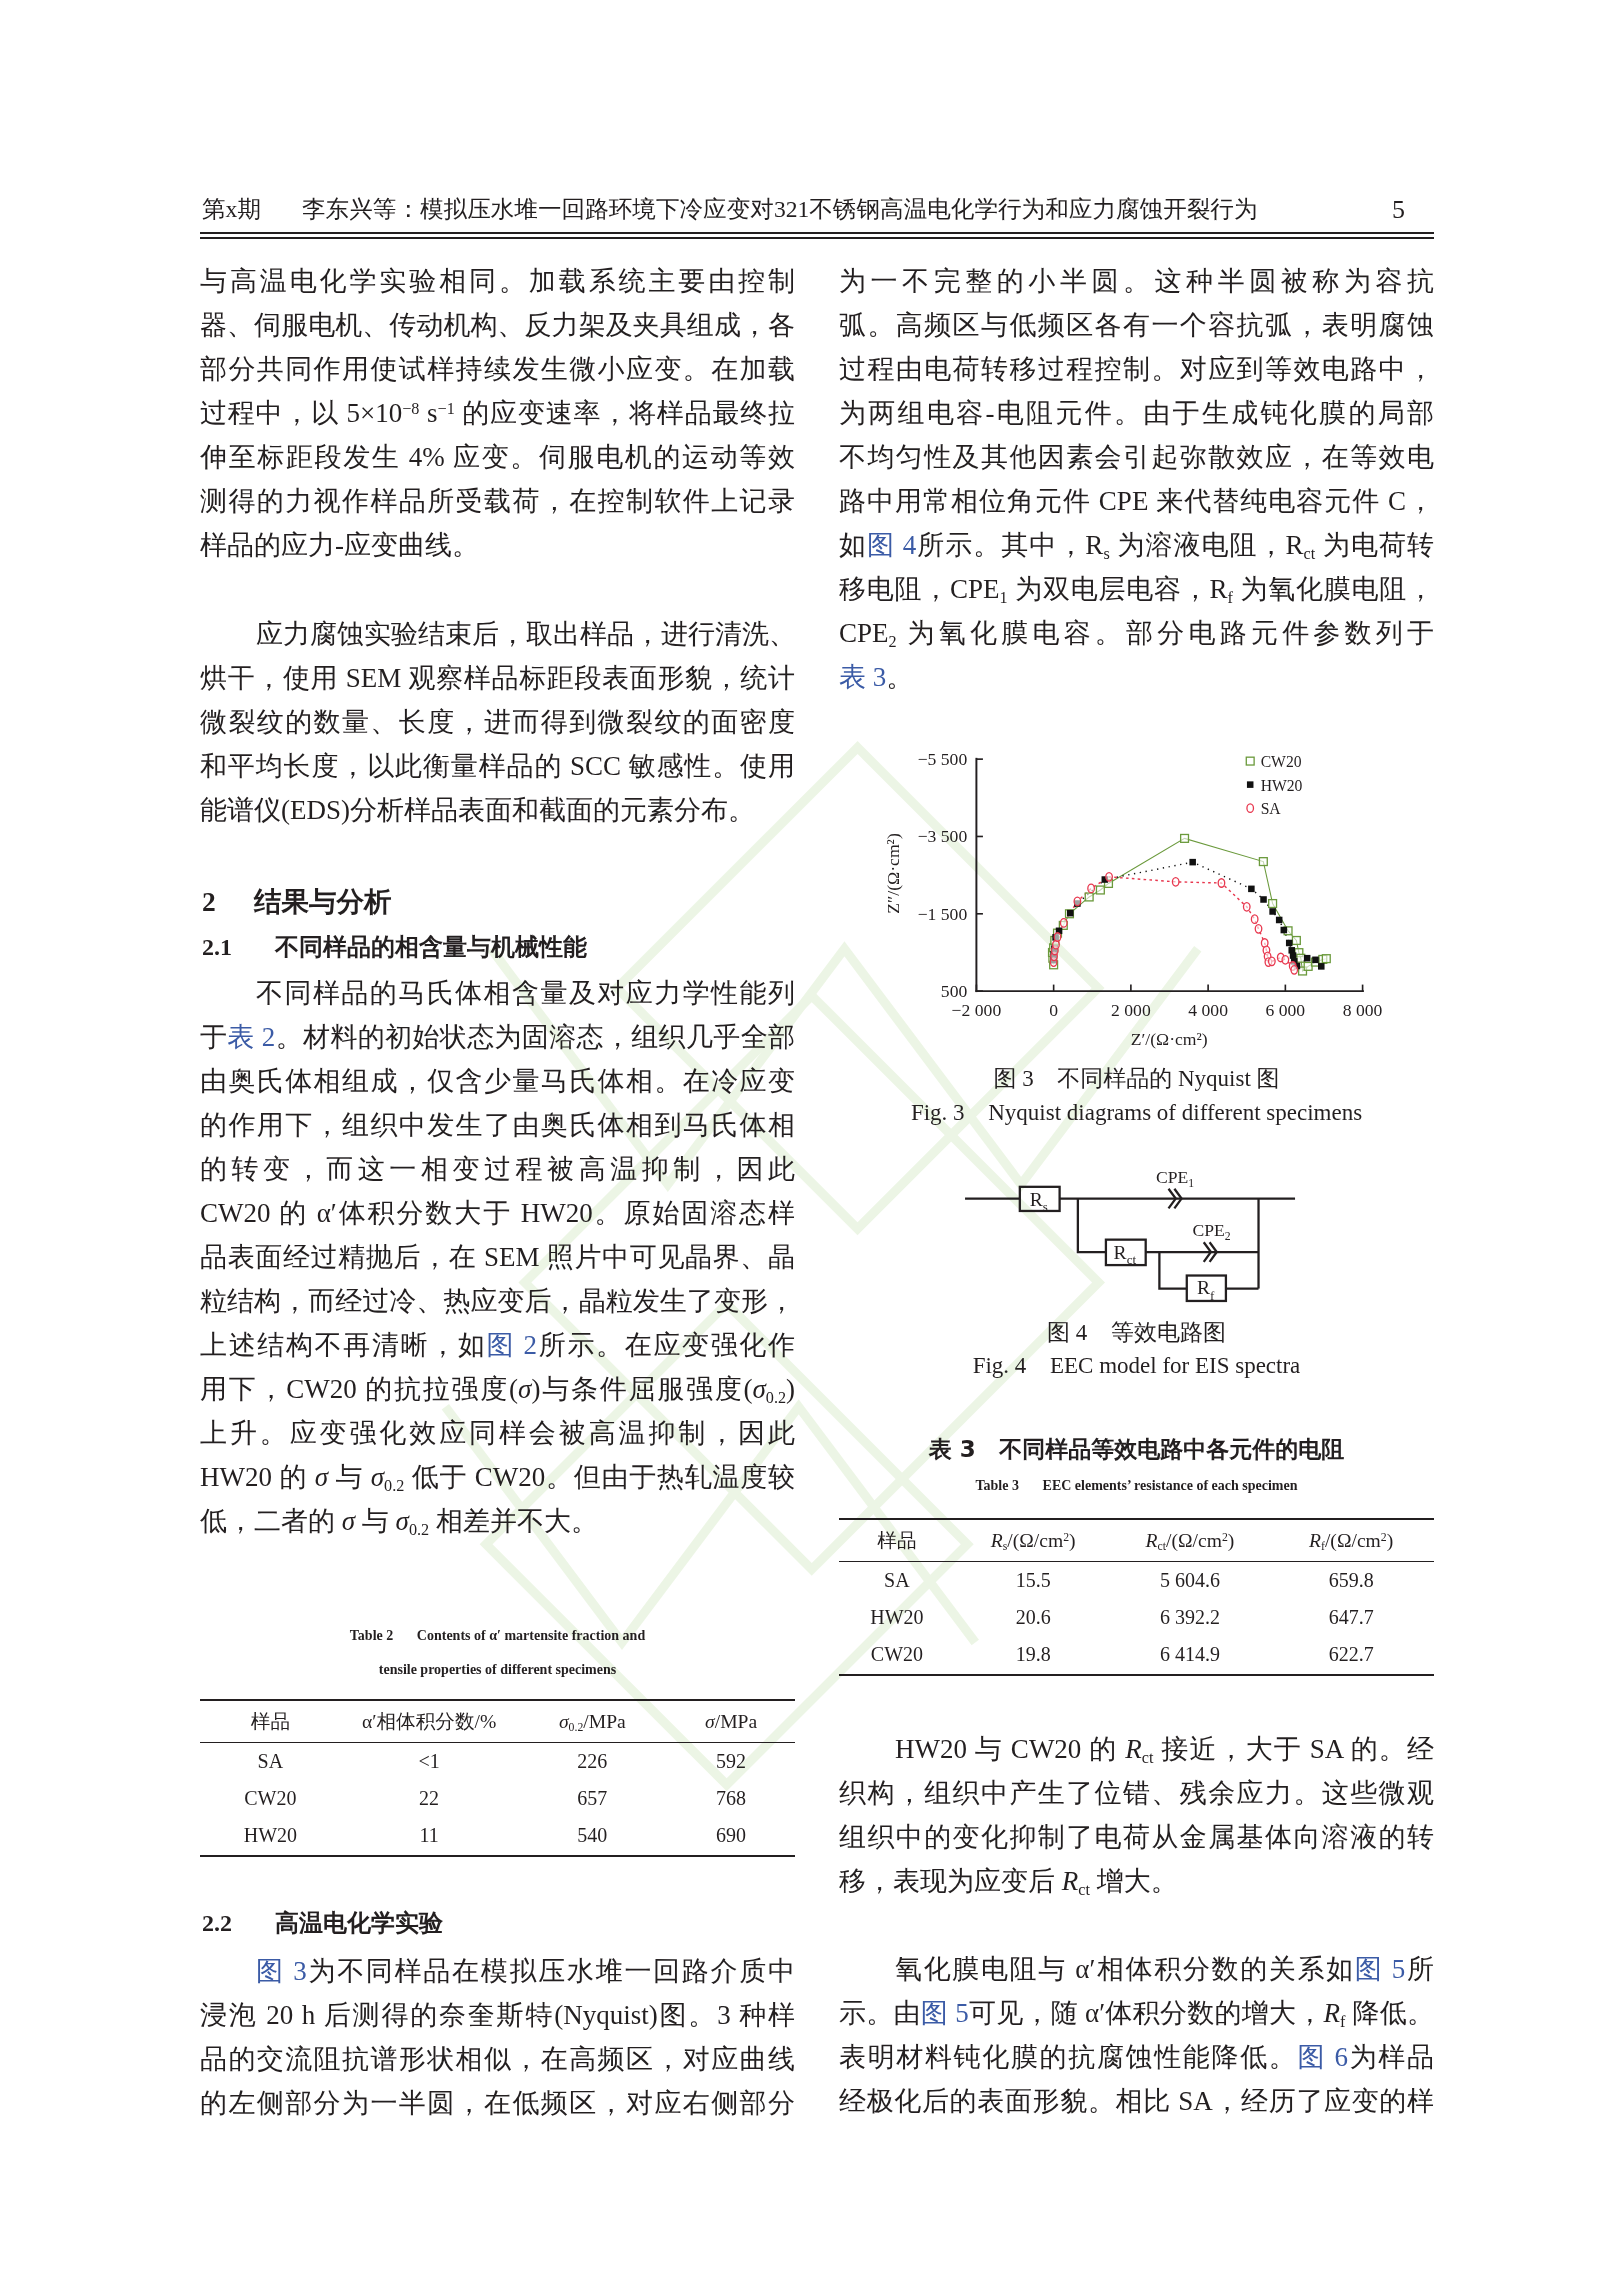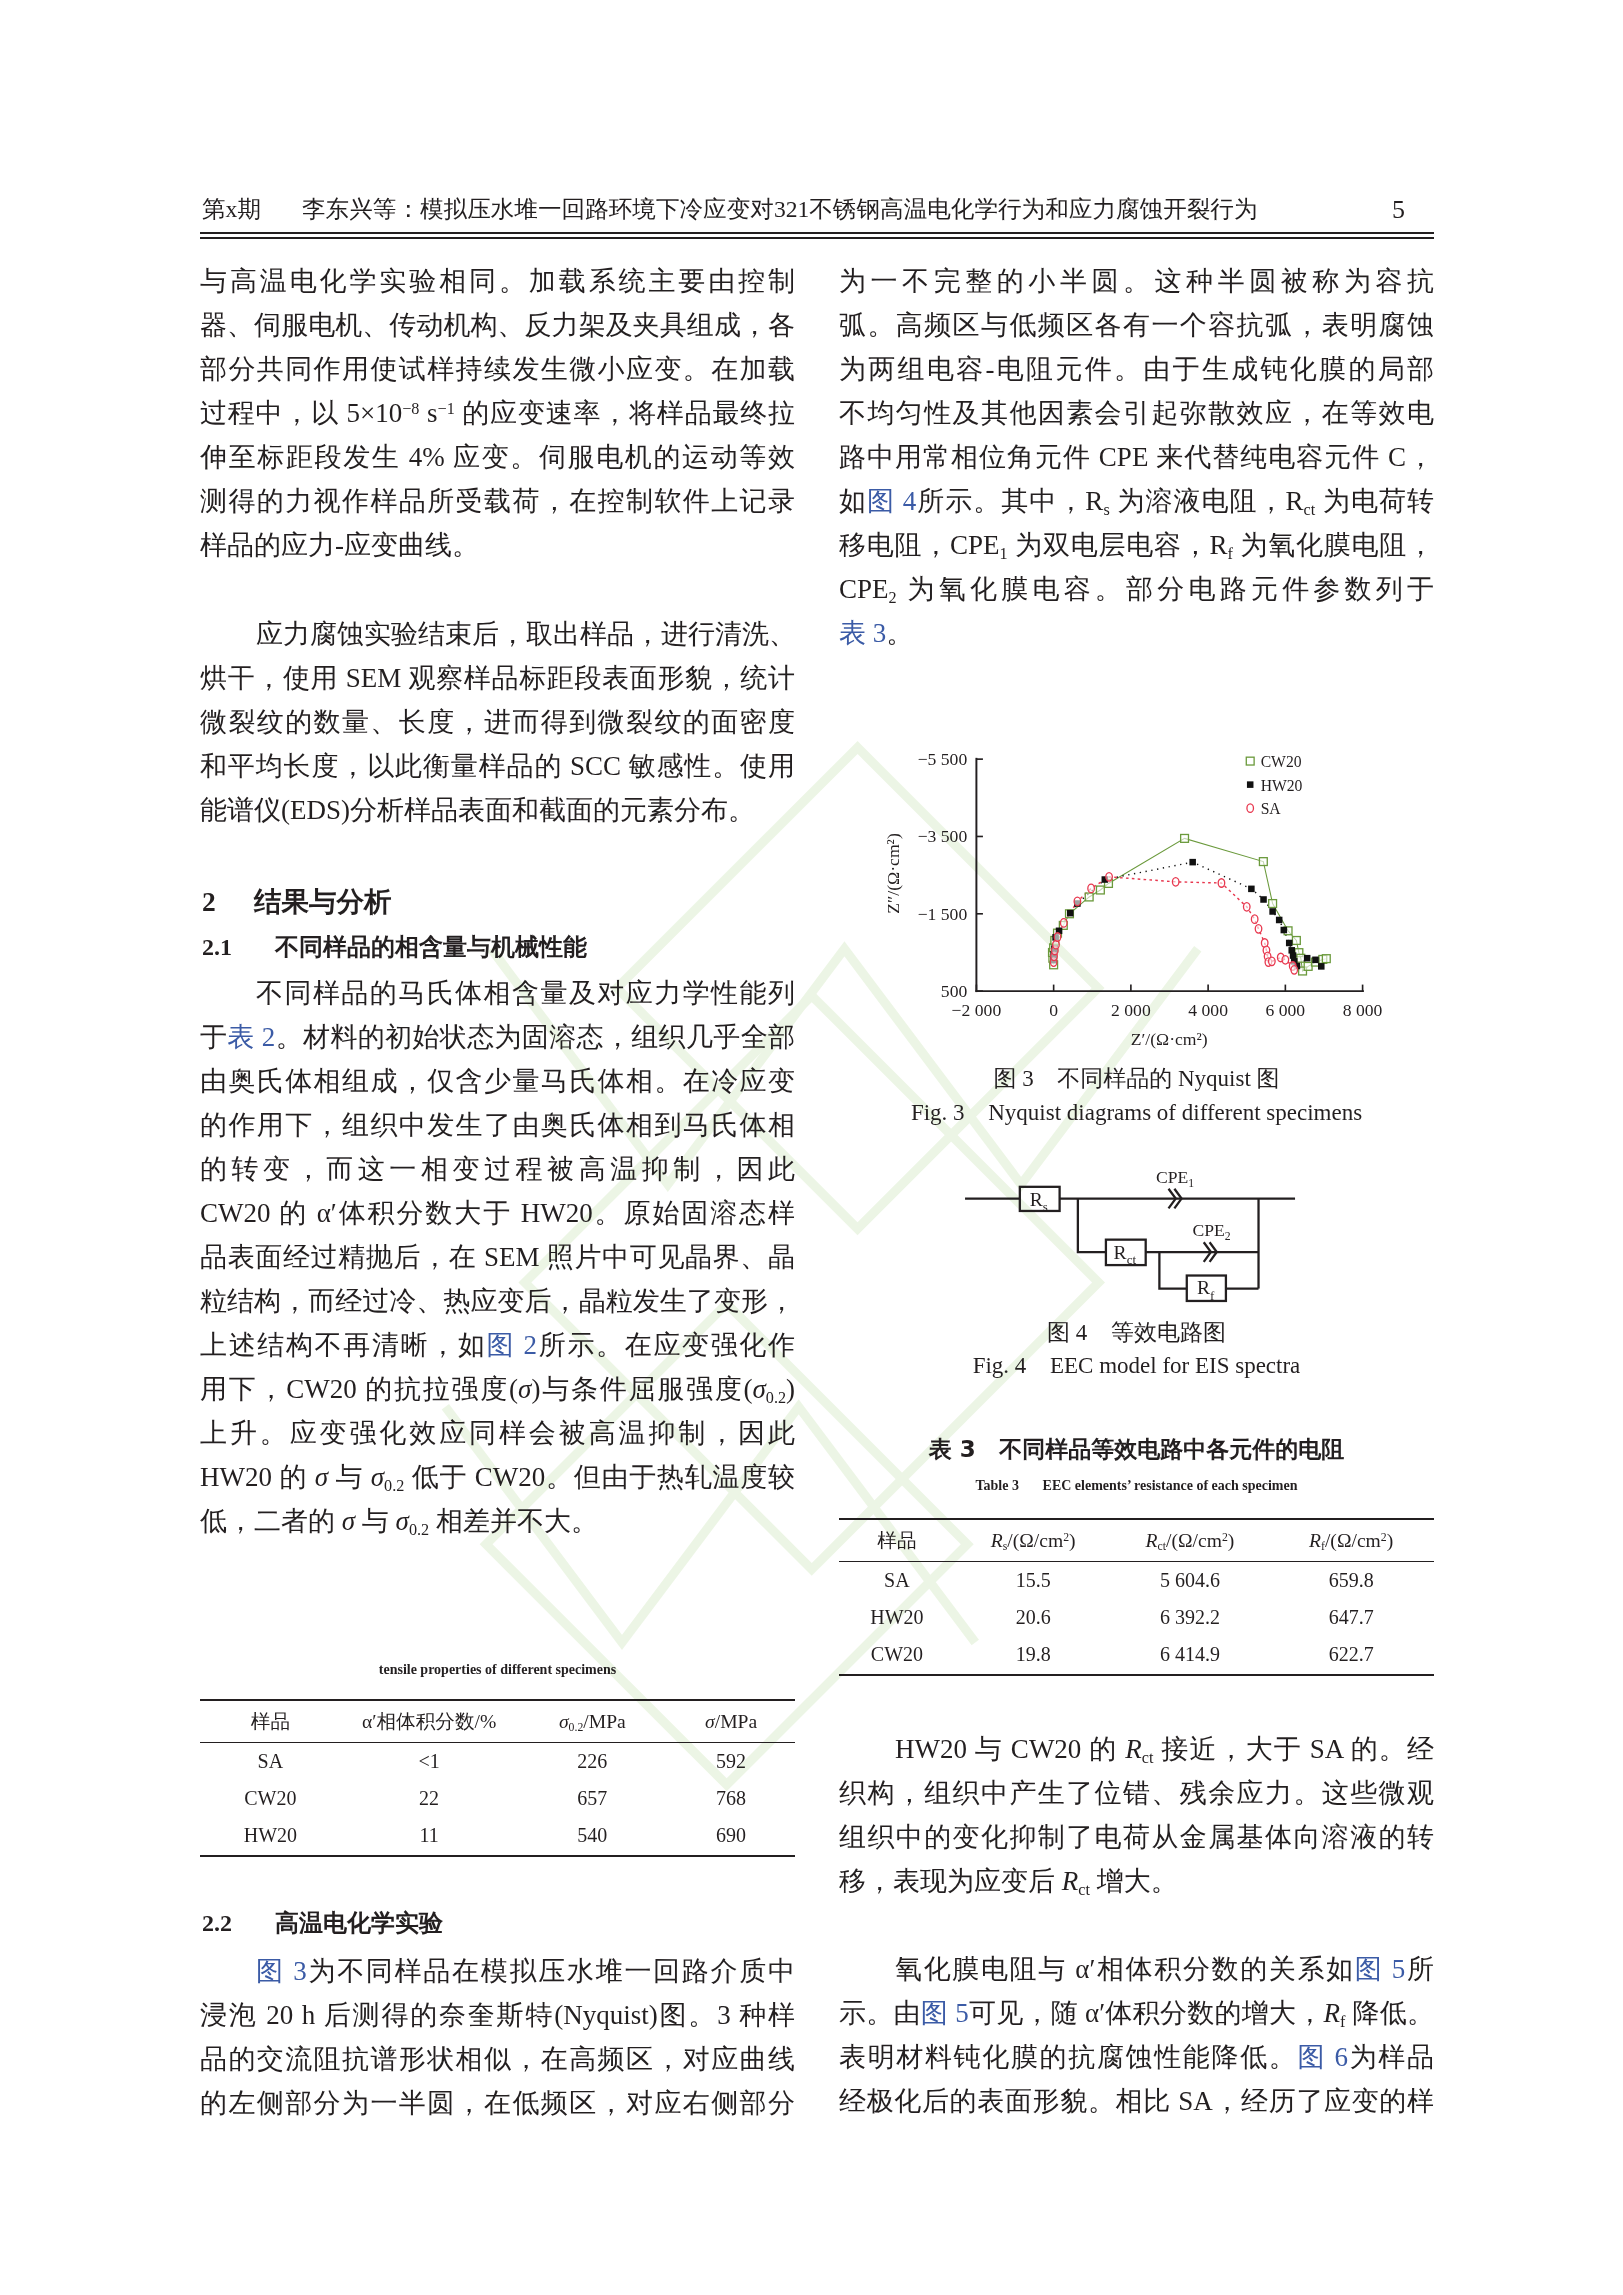--- a/index.html
+++ b/index.html
@@ -89,20 +89,23 @@
     <div class="ln">CW20 的 α′体积分数大于 HW20。原始固溶态样</div>
     <div class="ln">品表面经过精抛后，在 SEM 照片中可见晶界、晶</div>
     <div class="ln">粒结构，而经过冷、热应变后，晶粒发生了变形，</div>
     <div class="ln"><span>上述结构不再清晰，如</span><span class="lnk">图 2</span><span>所示。在应变强化作</span></div>
     <div class="ln"><span>用下，CW20 的抗拉强度(</span><span class="it">σ</span><span>)与条件屈服强度(</span><span class="it">σ</span><span class="sub">0.2</span><span>)</span></div>
     <div class="ln">上升。应变强化效应同样会被高温抑制，因此</div>
     <div class="ln"><span>HW20 的 </span><span class="it">σ</span><span> 与 </span><span class="it">σ</span><span class="sub">0.2</span><span> 低于 CW20。但由于热轧温度较</span></div>
     <div class="ln end"><span>低，二者的 </span><span class="it">σ</span><span> 与 </span><span class="it">σ</span><span class="sub">0.2</span><span> 相差并不大。</span></div>
   </div>
 
+  <div class="cap cap-en-bold" style="left:200px;top:1619px;width:595px">
+    <span>Table 2</span><span class="gap"></span><span>Contents of α′ martensite fraction and</span>
+  </div>
   <div class="cap cap-en-bold" style="left:200px;top:1653px;width:595px">tensile properties of different specimens</div>
 
   <div class="tbl" style="left:200px;top:1699px;width:595px">
     <div class="tr head">
       <div class="td" style="width:141px">样品</div>
       <div class="td" style="width:177px">α′相体积分数/%</div>
       <div class="td" style="width:150px"><span class="it">σ</span><span class="sub">0.2</span><span>/MPa</span></div>
       <div class="td" style="width:128px"><span class="it">σ</span><span>/MPa</span></div>
     </div>
     <div class="tr body">
@@ -133,20 +136,21 @@
   <div class="para" style="left:200px;top:1949px;width:595px">
     <div class="ln ind"><span class="lnk">图 3</span><span>为不同样品在模拟压水堆一回路介质中</span></div>
     <div class="ln">浸泡 20 h 后测得的奈奎斯特(Nyquist)图。3 种样</div>
     <div class="ln">品的交流阻抗谱形状相似，在高频区，对应曲线</div>
     <div class="ln">的左侧部分为一半圆，在低频区，对应右侧部分</div>
   </div>
 
   <div class="para" style="left:839px;top:259px;width:595px">
     <div class="ln">为一不完整的小半圆。这种半圆被称为容抗</div>
     <div class="ln">弧。高频区与低频区各有一个容抗弧，表明腐蚀</div>
+    <div class="ln">过程由电荷转移过程控制。对应到等效电路中，</div>
     <div class="ln">为两组电容-电阻元件。由于生成钝化膜的局部</div>
     <div class="ln">不均匀性及其他因素会引起弥散效应，在等效电</div>
     <div class="ln">路中用常相位角元件 CPE 来代替纯电容元件 C，</div>
     <div class="ln"><span>如</span><span class="lnk">图 4</span><span>所示。其中，R</span><span class="sub">s</span><span> 为溶液电阻，R</span><span class="sub">ct</span><span> 为电荷转</span></div>
     <div class="ln"><span>移电阻，CPE</span><span class="sub">1</span><span> 为双电层电容，R</span><span class="sub">f</span><span> 为氧化膜电阻，</span></div>
     <div class="ln"><span>CPE</span><span class="sub">2</span><span> 为氧化膜电容。部分电路元件参数列于</span></div>
     <div class="ln end"><span class="lnk">表 3</span><span>。</span></div>
   </div>
 
   <svg id="nyquist-plot" class="abs" style="left:839px;top:733px" width="595" height="330" viewBox="0 0 910 505">

